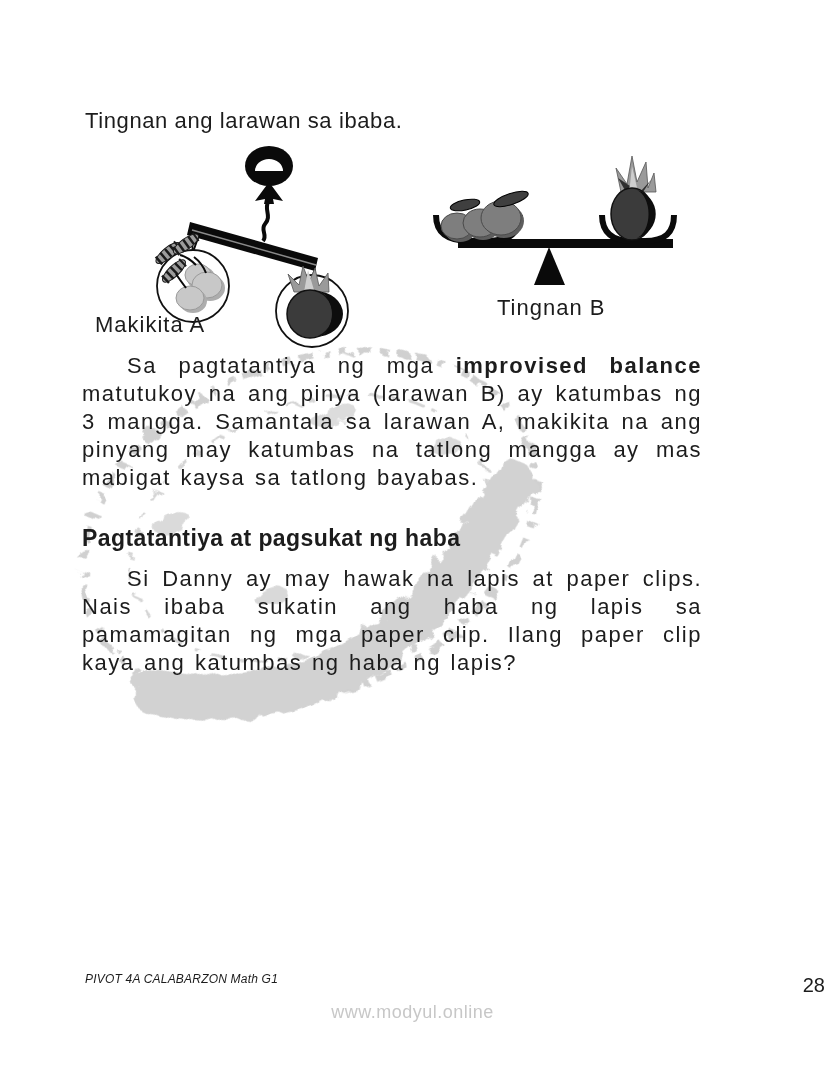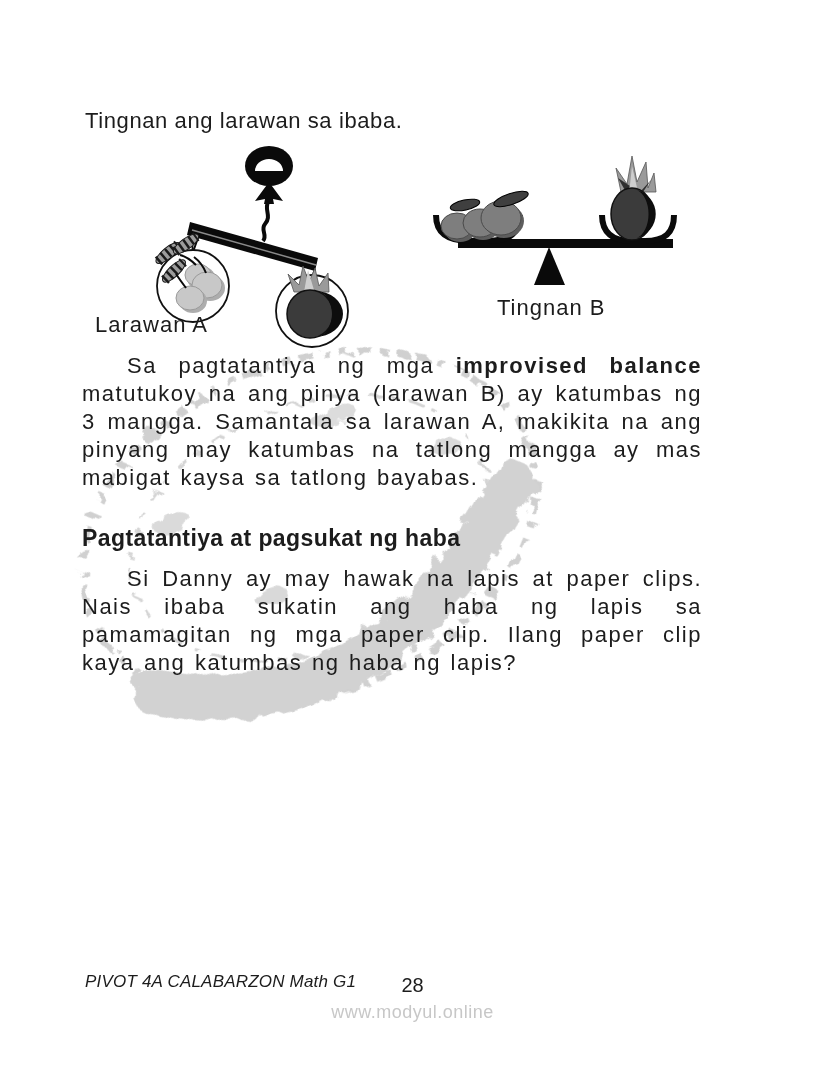--- a/index.html
+++ b/index.html
@@ -22,22 +22,22 @@
   .textblock p {
     margin:0 0 7px 0; font-size:22px; line-height:28px;
     text-align:justify; text-indent:45px; letter-spacing:1.5px; word-spacing:2px;
   }
   .textblock strong { font-weight:bold; }
   .textblock h2 {
     font-size:23px; font-weight:bold; margin:32px 0 13px 0;
     letter-spacing:0.4px; line-height:28px;
   }
 
-  .footer-left { position:absolute; left:85px; top:972px; font-style:italic; font-size:17px; letter-spacing:0.2px; z-index:2; }
-  .footer-page { position:absolute; left:0; right:0; top:974px; text-align:center; font-size:20px; z-index:2; }
+  .footer-left { position:absolute; left:85px; top:972px; font-style:italic; font-size:12px; letter-spacing:0.2px; z-index:2; }
+  .footer-page { position:absolute; left:0; right:0; top:974px; text-align:right; font-size:20px; z-index:2; }
   .site-watermark { position:absolute; left:0; right:0; top:1002px; text-align:center; font-size:18px; color:#c7c7c7; letter-spacing:0.5px; z-index:2; }
 </style>
 </head>
 <body>
 
 <div class="page">
 
   <svg class="stamp" width="530" height="430" viewBox="0 0 530 430">
     <defs>
       <filter id="rough" x="-20%" y="-20%" width="140%" height="140%">
@@ -107,21 +107,21 @@
       <line x1="183" y1="131" x2="180" y2="140" stroke="#0a0a0a" stroke-width="2"></line>
       <circle cx="180" cy="173" r="36" fill="#ffffff" stroke="#111111" stroke-width="1.8"></circle>
       <g>
         <polygon points="162,154 156,136 167,147 171,128 177,144 183,130 187,148 196,135 197,154" fill="#9a9a9a" stroke="#555555" stroke-width="0.8"></polygon>
         <polygon points="172,154 176,132 182,152" fill="#cfcfcf"></polygon>
         <ellipse cx="178" cy="176" rx="23" ry="24" fill="#3b3b3b" stroke="#111111" stroke-width="1.5"></ellipse>
         <path d="M183,153 A 17 23 0 0 1 183,199 A 28 23 0 0 0 183,153 Z" fill="#0d0d0d"></path>
       </g>
     </g>
   </svg>
-  <div class="labelA">Larawan A</div>
+  <div class="labelA">Makikita A</div>
 
   <svg class="figB" width="260" height="170" viewBox="0 0 260 170">
     <g>
       <rect x="33" y="91" width="215" height="9" fill="#0a0a0a"></rect>
       <polygon points="124,99 109,137 140,137" fill="#0a0a0a"></polygon>
     </g>
 
     <g>
       <path d="M11,67 C11,85 22,93 45,93 L62,93 C85,93 95,85 95,67" fill="none" stroke="#0a0a0a" stroke-width="6"></path>
       <g>

